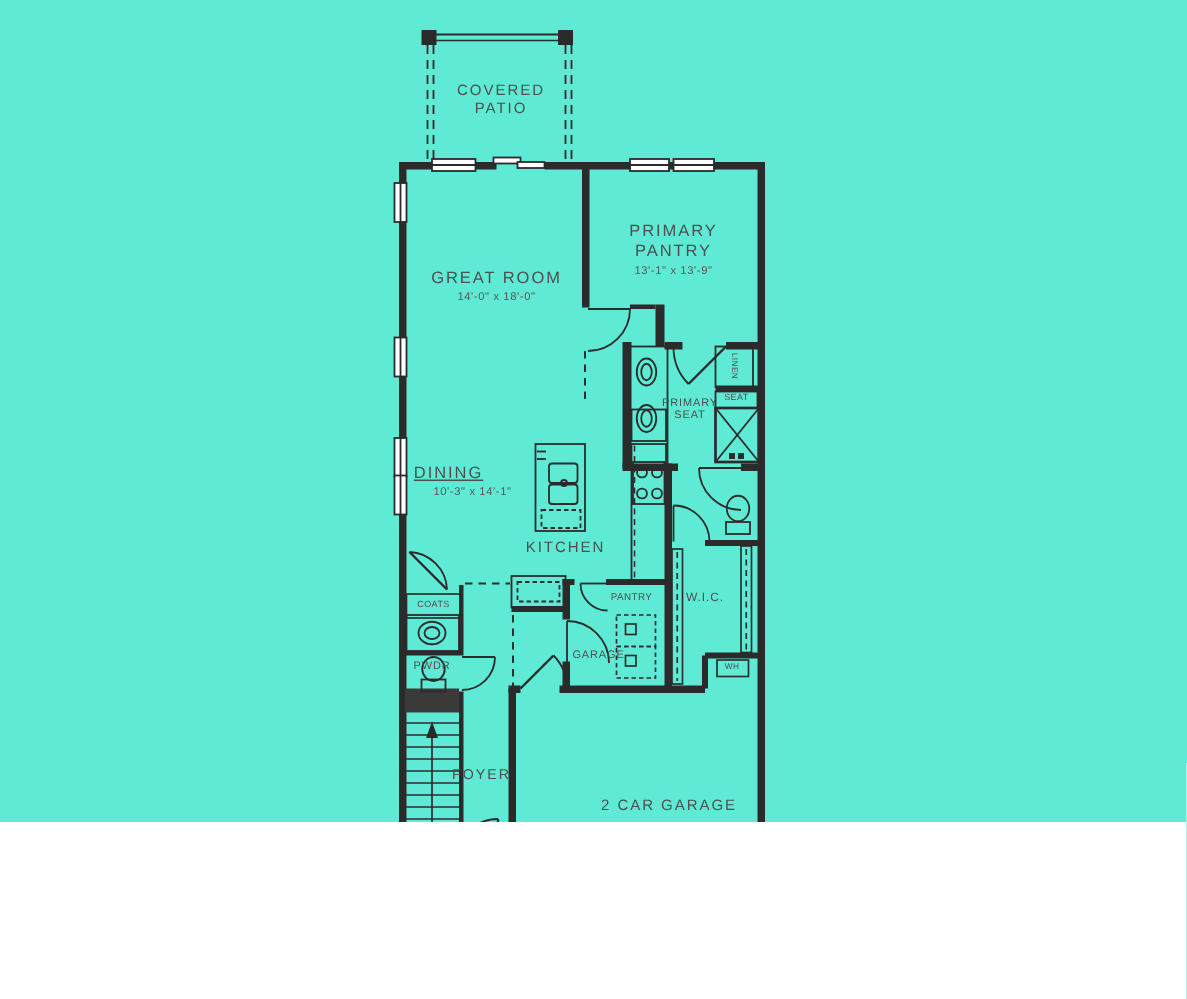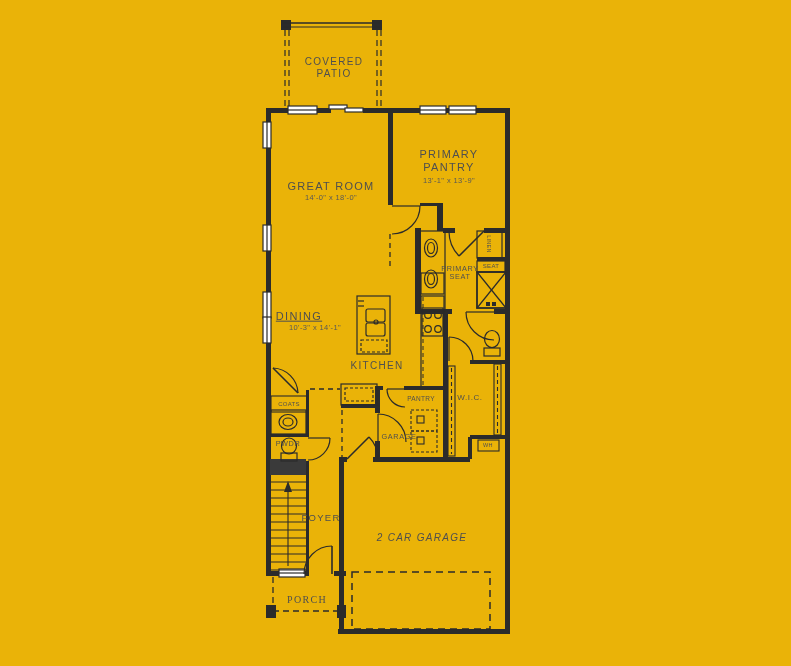--- a/index.html
+++ b/index.html
@@ -1,16 +1,16 @@
 <!DOCTYPE html>
 <html><head>
 <meta charset="utf-8">
 <style>
   html,body{margin:0;padding:0;background:#ffffff;}
-  #canvas{position:relative;width:791px;height:666px;background:#eab308;overflow:hidden;
+  #canvas{position:relative;width:791px;height:548px;background:#5eead4;overflow:hidden;
           font-family:"Liberation Sans",sans-serif;}
   #plan-svg{position:absolute;left:0;top:0;}
   .lbl{position:absolute;transform:translate(-50%,-50%);color:#4f4f4f;white-space:nowrap;
        letter-spacing:1.3px;text-align:center;line-height:1.15;}
   .big{font-size:11px;}
   .med{font-size:10px;}
   .sm{font-size:9.5px;}
   .dim{font-size:7.5px;letter-spacing:0.4px;color:#585858;}
   .small{font-size:7.3px;letter-spacing:0.6px;}
   .tiny{font-size:6px;letter-spacing:0.3px;}
@@ -299,16 +299,16 @@
   <div class="lbl sm" style="left:321px;top:518px;">FOYER</div>
 
   <div class="lbl tiny" style="left:289px;top:404px;">COATS</div>
 
   <div class="lbl tiny" style="left:491px;top:266px;">SEAT</div>
 
   <div class="lbl tiny vert" style="left:489px;top:244px;font-size:5.5px;">LINEN</div>
 
   <div class="lbl tiny" style="left:488px;top:445px;font-size:5.5px;">WH</div>
 
-  <div class="lbl med" style="left:422px;top:538px;font-style:italic;">2 CAR GARAGE</div>
+  <div class="lbl med" style="left:446px;top:538px;">2 CAR GARAGE</div>
 
   <div class="lbl med" style="left:307px;top:600px;font-family:Liberation Serif, serif;">PORCH</div>
 </div>
 
 </body></html>

